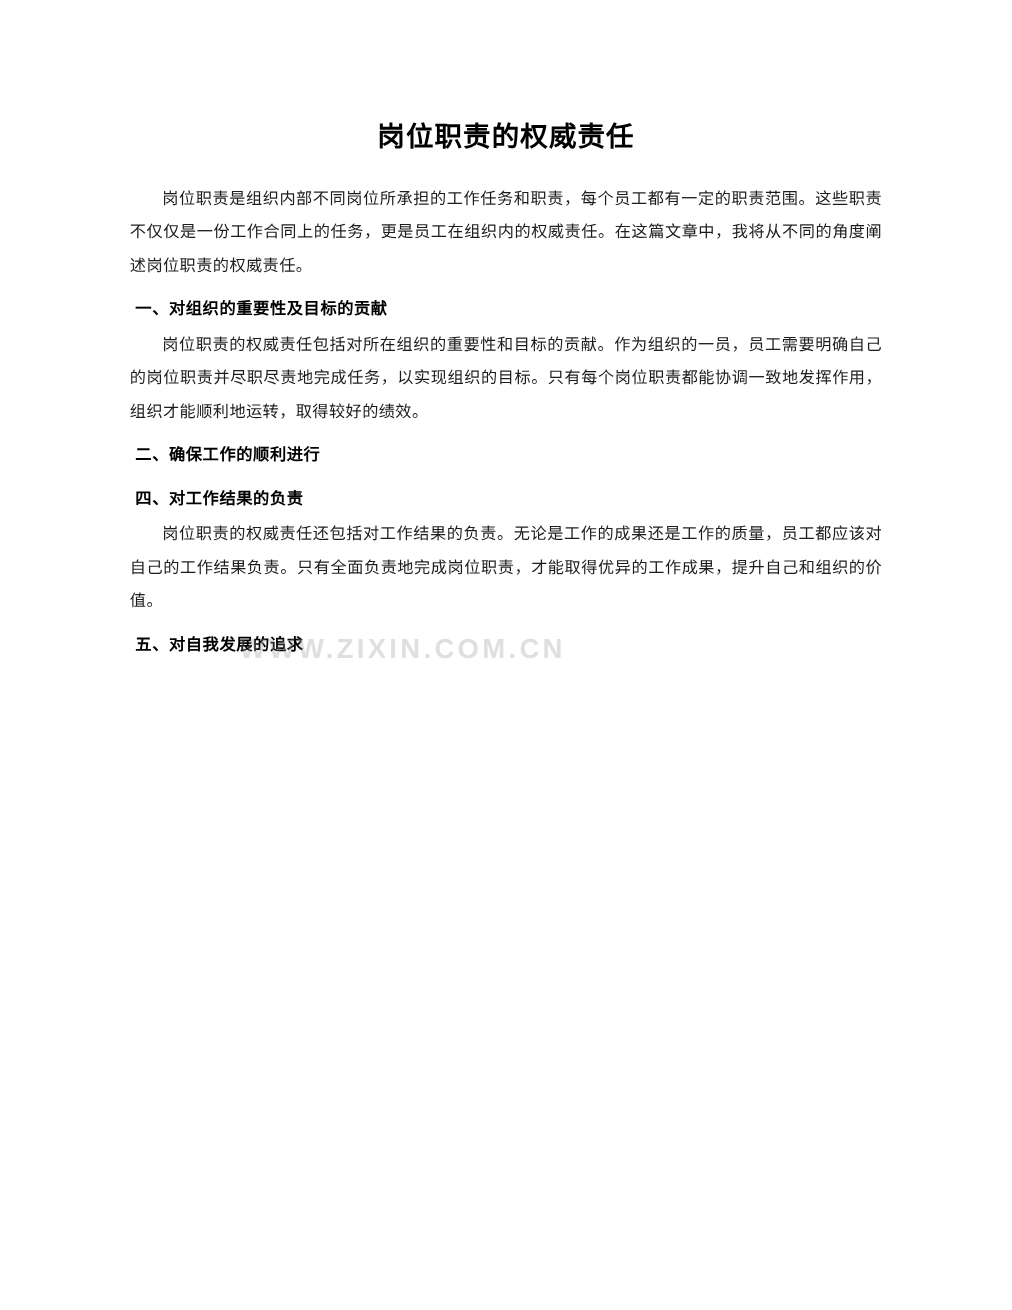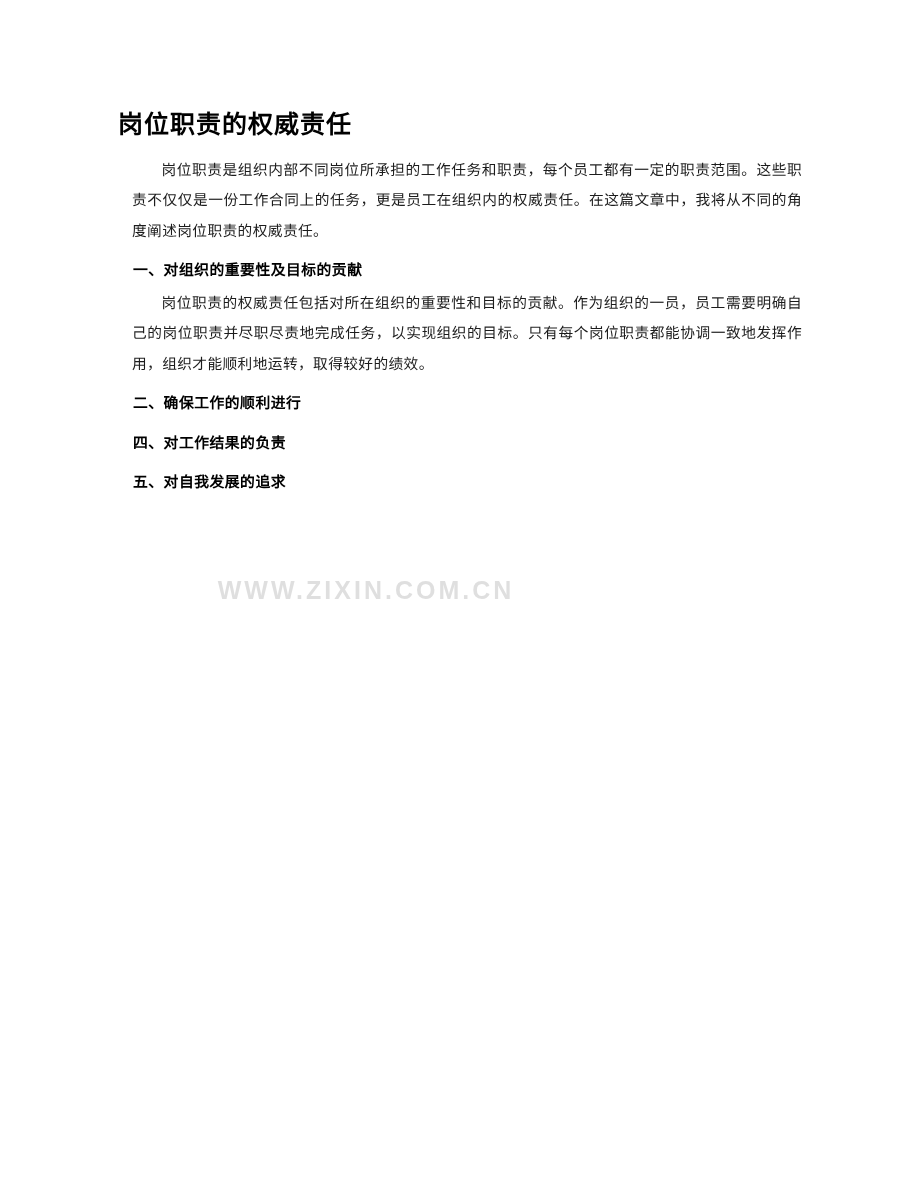--- a/index.html
+++ b/index.html
@@ -19,42 +19,42 @@
   .page {
     position: absolute;
     inset: 0;
     padding: 104px 118px 60px 118px;
     box-sizing: border-box;
   }
   .doc-title {
     font-family: "Liberation Sans", "DejaVu Sans", sans-serif;
     font-weight: bold;
     font-size: 25px;
-    text-align: left;
+    text-align: center;
     letter-spacing: 1px;
-    margin: 0 0 15px 0;
+    margin: 0 0 26px 0;
     color: #000;
   }
   .para {
     font-size: 14.7px;
     line-height: 2.07;
     text-align: justify;
     text-justify: inter-ideograph;
     letter-spacing: 0.4px;
     text-indent: 2em;
-    margin: 0 0 6px 14px;
+    margin: 0 0 6px 0;
     color: #1c1c1c;
   }
   .heading {
     font-family: "Liberation Sans", "DejaVu Sans", sans-serif;
     font-weight: bold;
     font-size: 14.8px;
     line-height: 2.0;
     letter-spacing: 0.5px;
-    margin: 10px 0 2px 15px;
+    margin: 10px 0 2px 5px;
     color: #000;
   }
   .watermark {
     position: absolute;
     top: 576px;
     left: 0;
     width: 732px;
     text-align: center;
     font-family: "Liberation Sans", "DejaVu Sans", sans-serif;
     font-size: 25px;
@@ -81,20 +81,21 @@
     <p class="para">岗位职责的权威责任包括对所在组织的重要性和目标的贡献。作为组织的一员，员工需要明确自己的岗位职责并尽职尽责地完成任务，以实现组织的目标。只有每个岗位职责都能协调一致地发挥作用，组织才能顺利地运转，取得较好的绩效。</p>
   </div>
 
   <div class="section">
     <h2 class="heading">二、确保工作的顺利进行</h2>
   </div>
 
 
   <div class="section">
     <h2 class="heading">四、对工作结果的负责</h2>
+    <p class="para">岗位职责的权威责任还包括对工作结果的负责。无论是工作的成果还是工作的质量，员工都应该对自己的工作结果负责。只有全面负责地完成岗位职责，才能取得优异的工作成果，提升自己和组织的价值。</p>
   </div>
 
   <div class="section">
     <h2 class="heading">五、对自我发展的追求</h2>
   </div>
 
 </div>
 
 <div class="watermark">WWW.ZIXIN.COM.CN</div>
 

